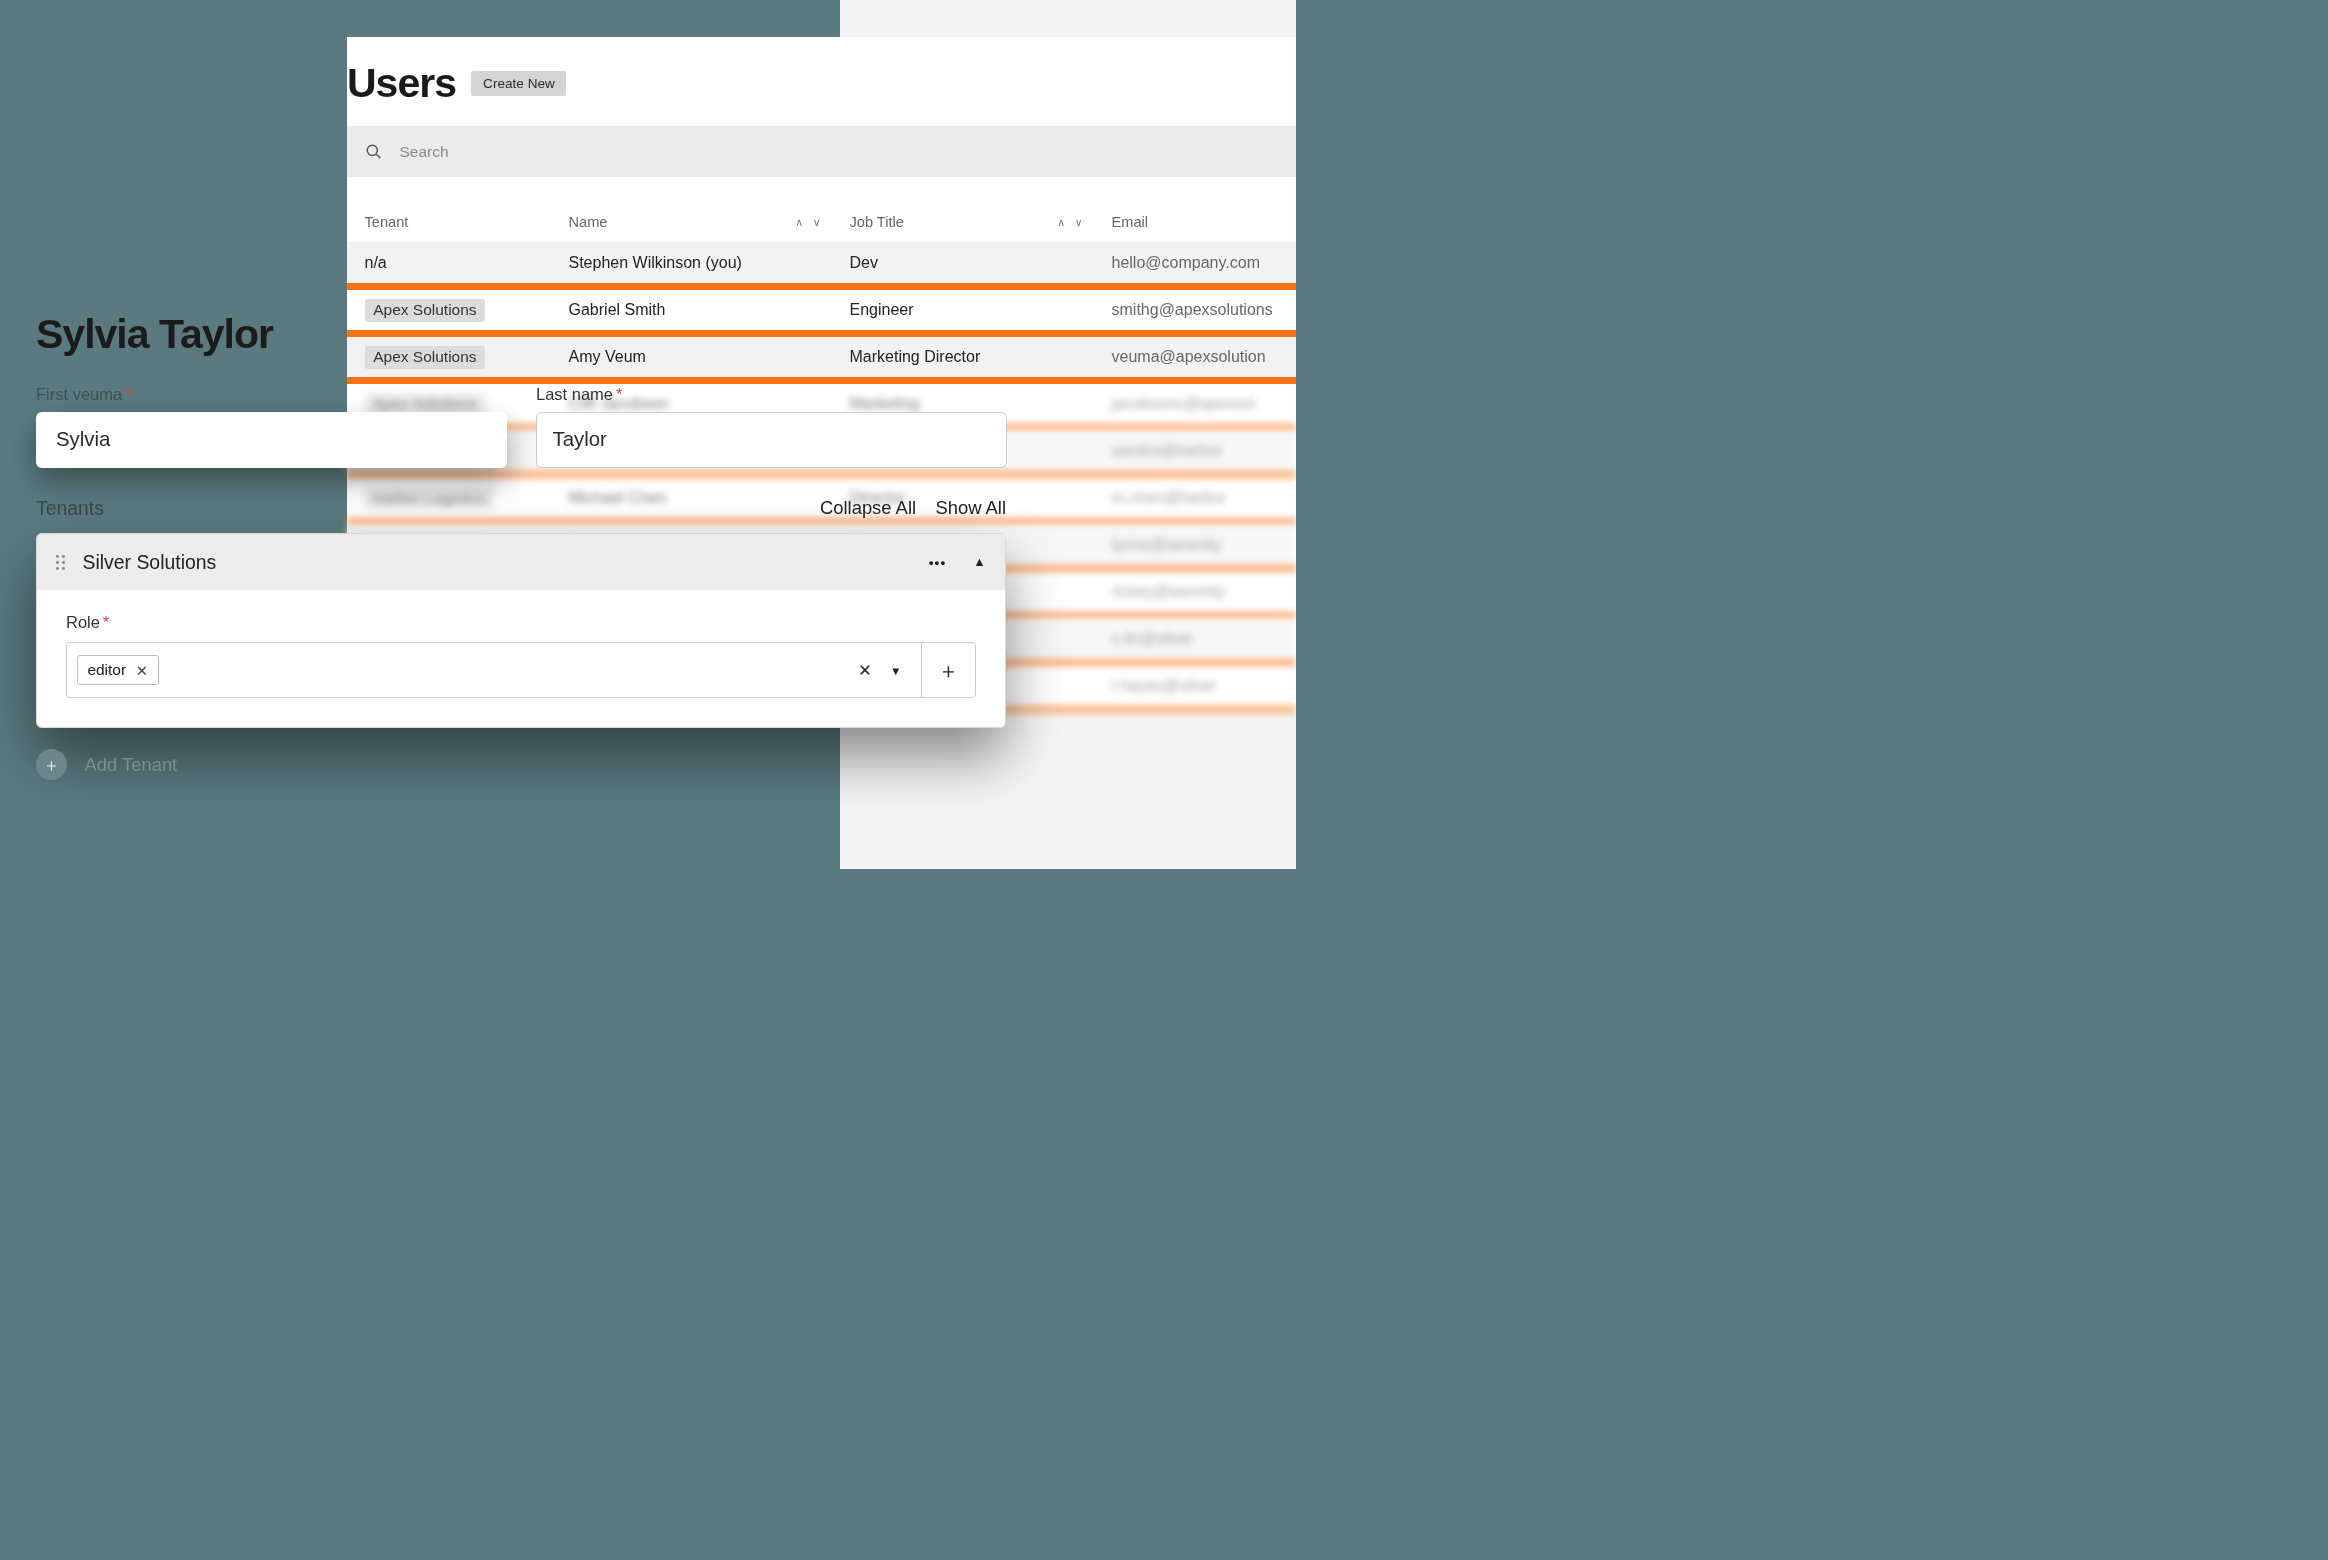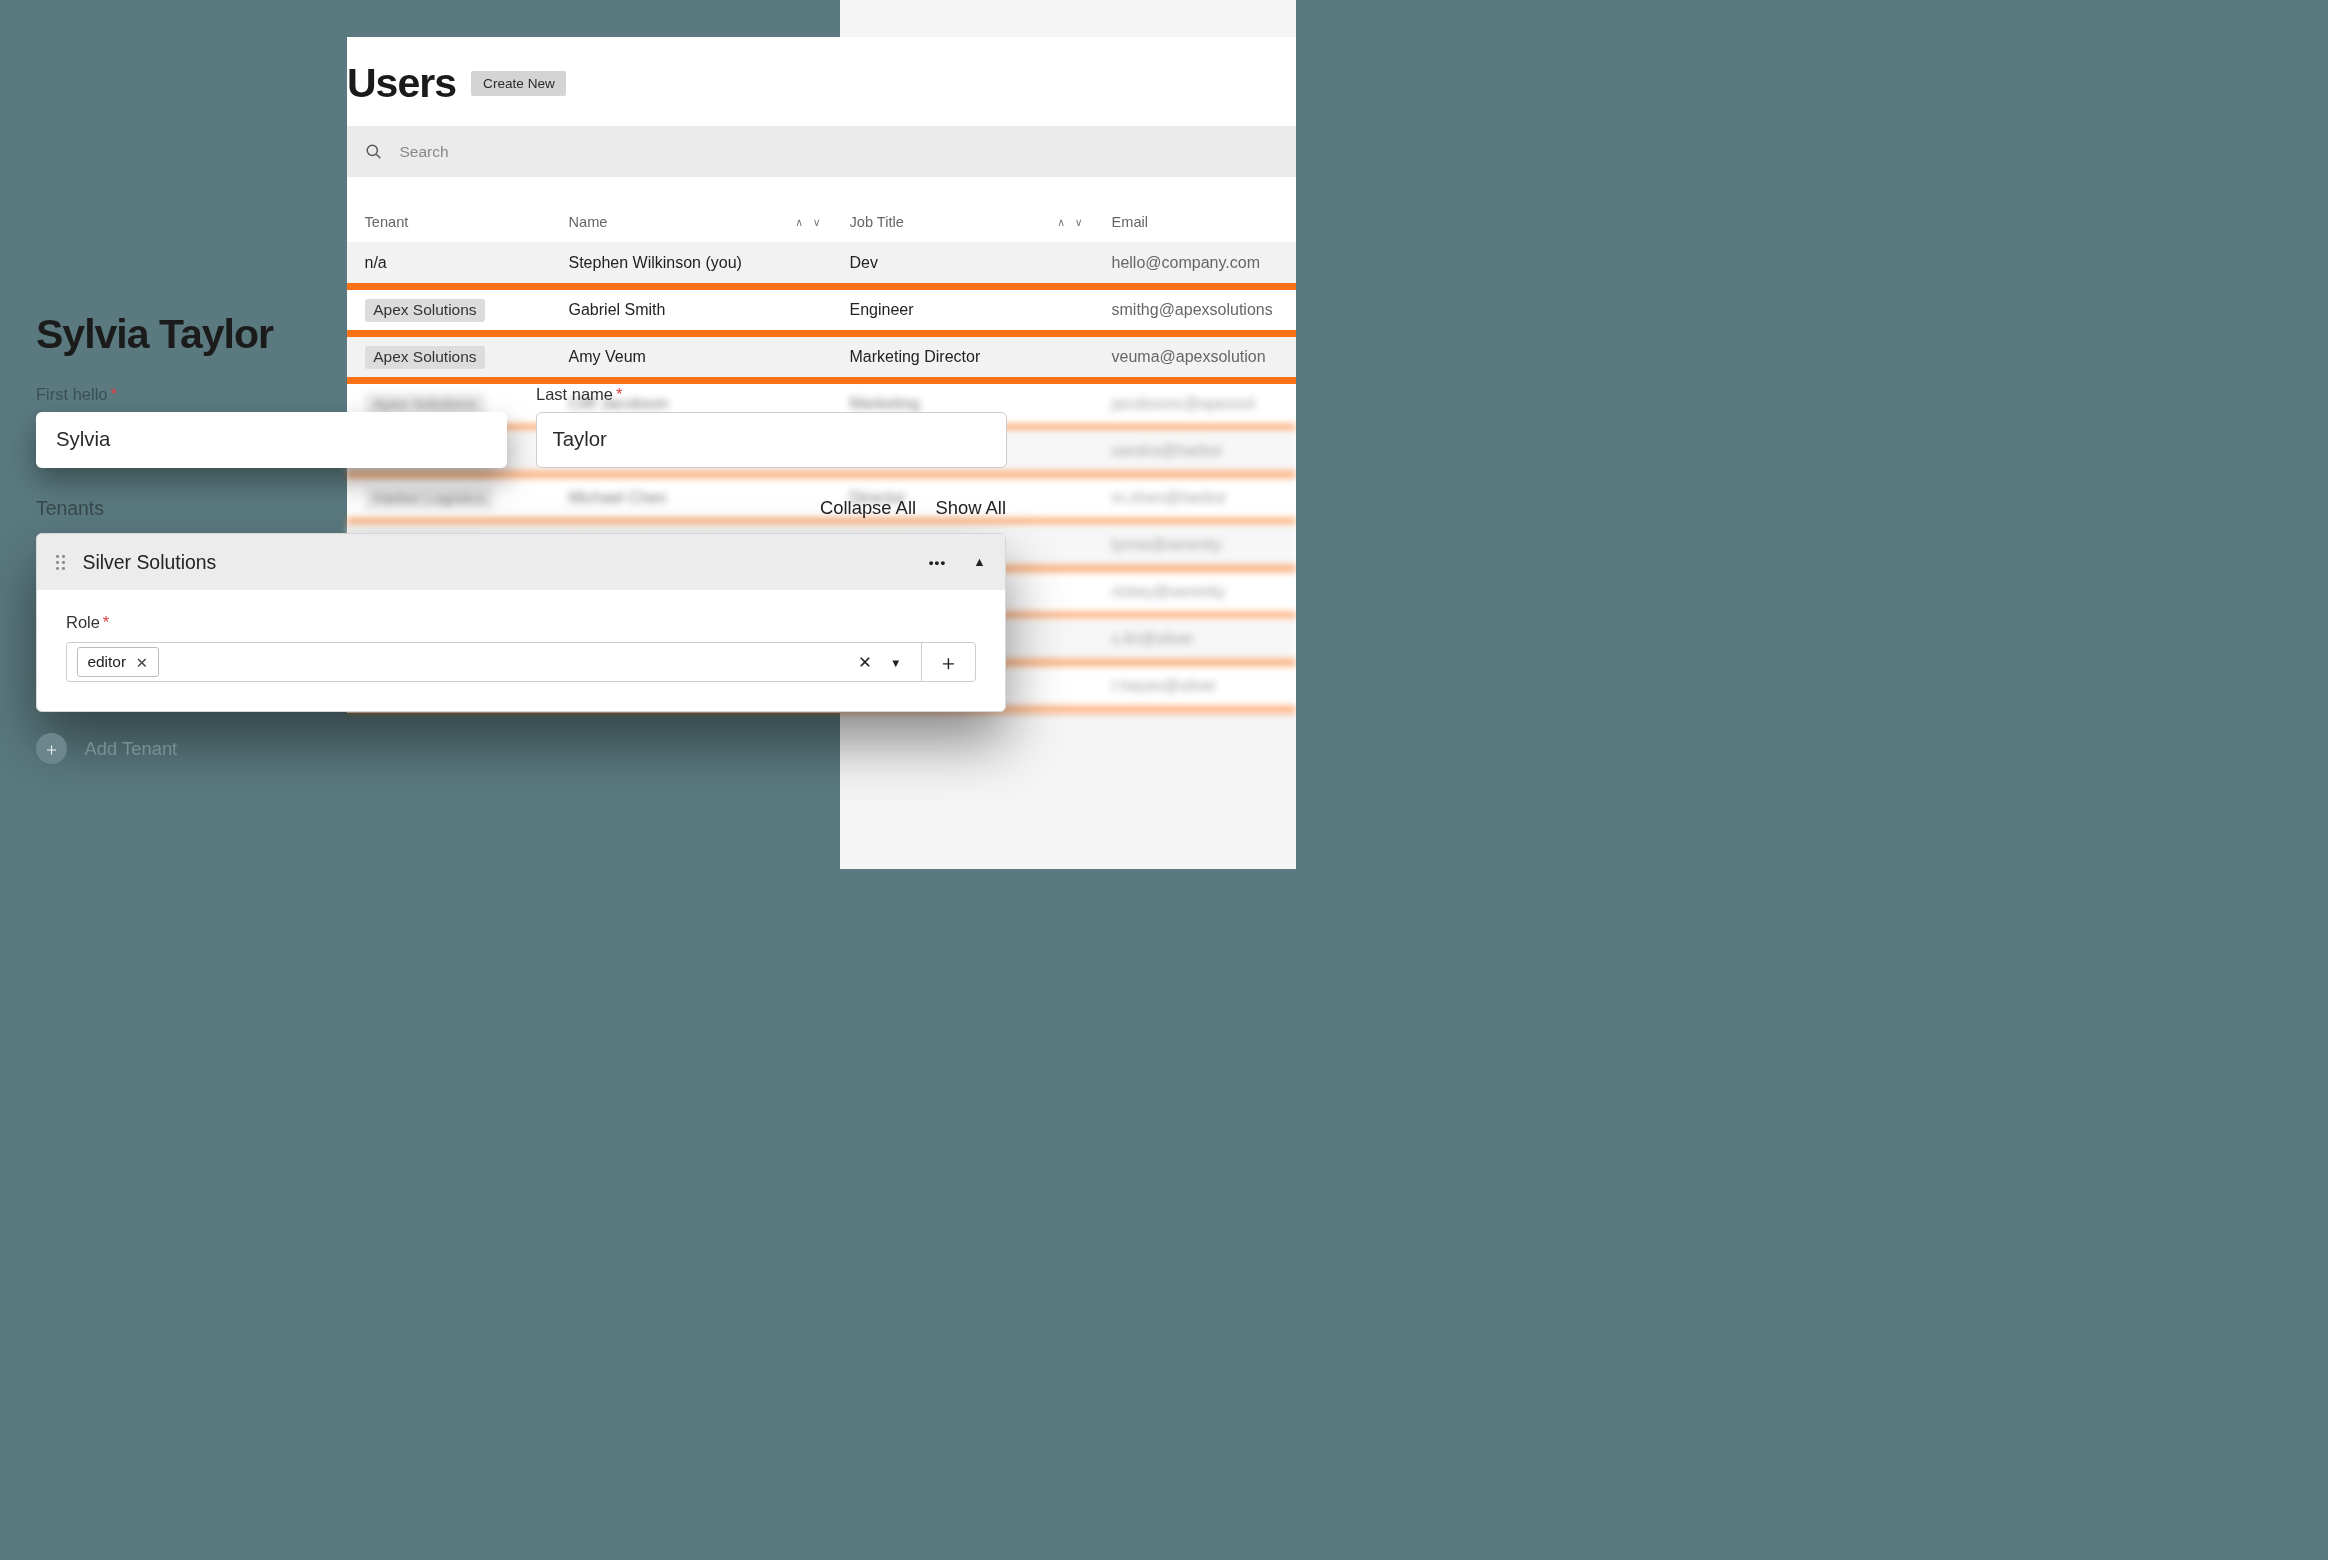--- a/index.html
+++ b/index.html
@@ -211,21 +211,21 @@
     }
     .ellipsis-dots { letter-spacing: 1px; cursor: pointer; font-weight: 700; font-size: 13.6px; }
     .caret-up { cursor: pointer; font-size: 12.6px; }
     
     .tenant-card-body { padding: 23px 29px 29px 29px; }
     .role-label { font-size: 16.5px; color: #333; margin-bottom: 9.7px; display: block; }
     .role-field {
       display: flex;
       border: 1px solid #ccc;
       border-radius: 3.9px;
-      height: 40px;
+      height: 56px;
       overflow: hidden;
     }
     .role-chips {
       flex: 1;
       display: flex;
       align-items: center;
       padding: 0 9.7px;
       gap: 7.8px;
     }
     .chip {
@@ -382,21 +382,21 @@
         </div>
       </div>
   </div>
 </div>
 
 <div class="edit-layer">
   <h2 class="edit-title">Sylvia Taylor</h2>
 
   <div class="name-grid">
     <div class="firstname-wrap">
-      <label class="field-label faded"><span>First hello</span><span class="req">*</span></label>
+      <label class="field-label faded"><span>First veuma</span><span class="req">*</span></label>
       <input class="text-input" value="Sylvia" style="">
     </div>
     <div>
       <label class="field-label"><span>Last name</span><span class="req">*</span></label>
       <input class="text-input" value="Taylor" style="">
     </div>
   </div>
 
   <div class="tenants-section-head">
     <span class="tenants-label">Tenants</span>

